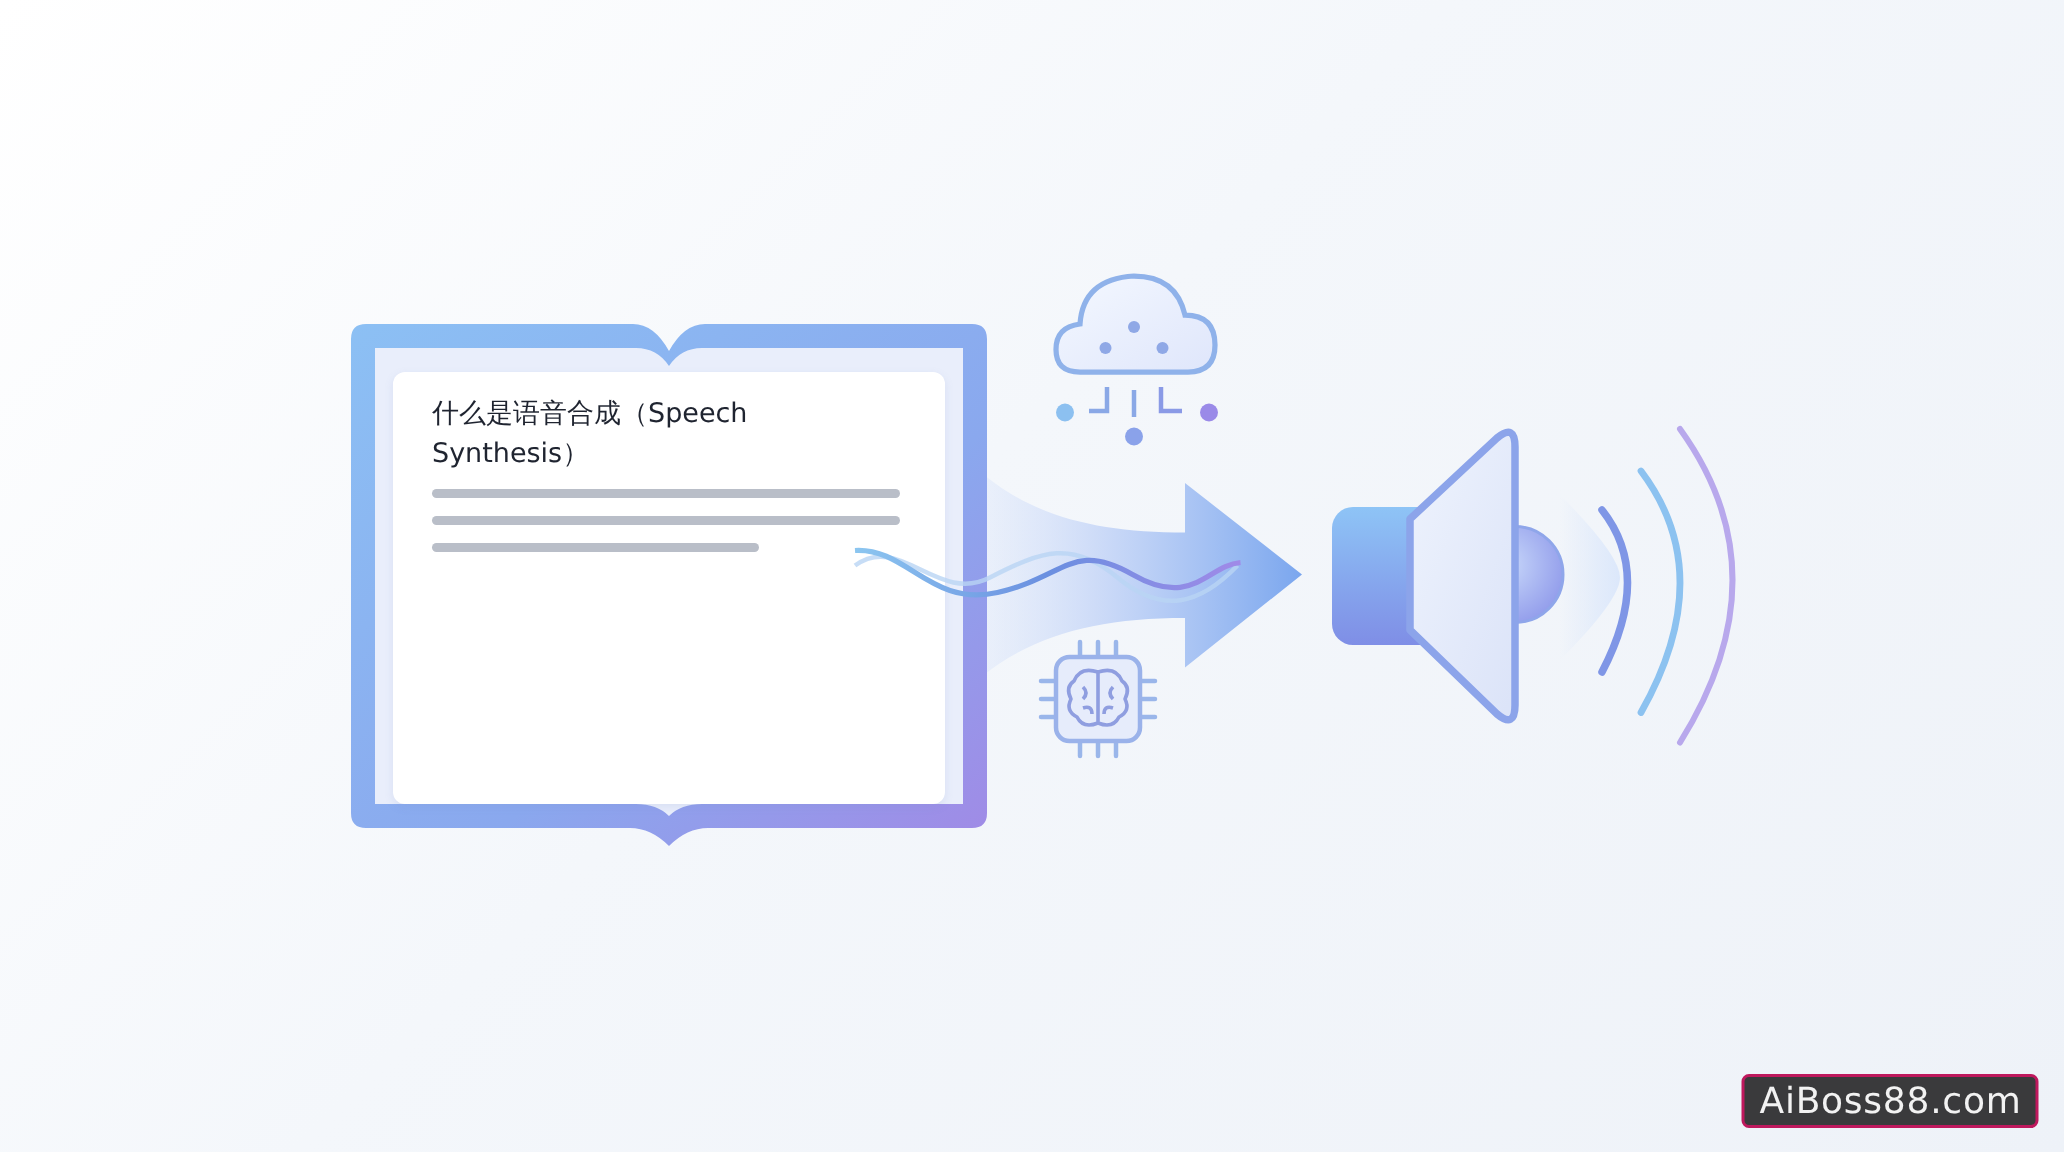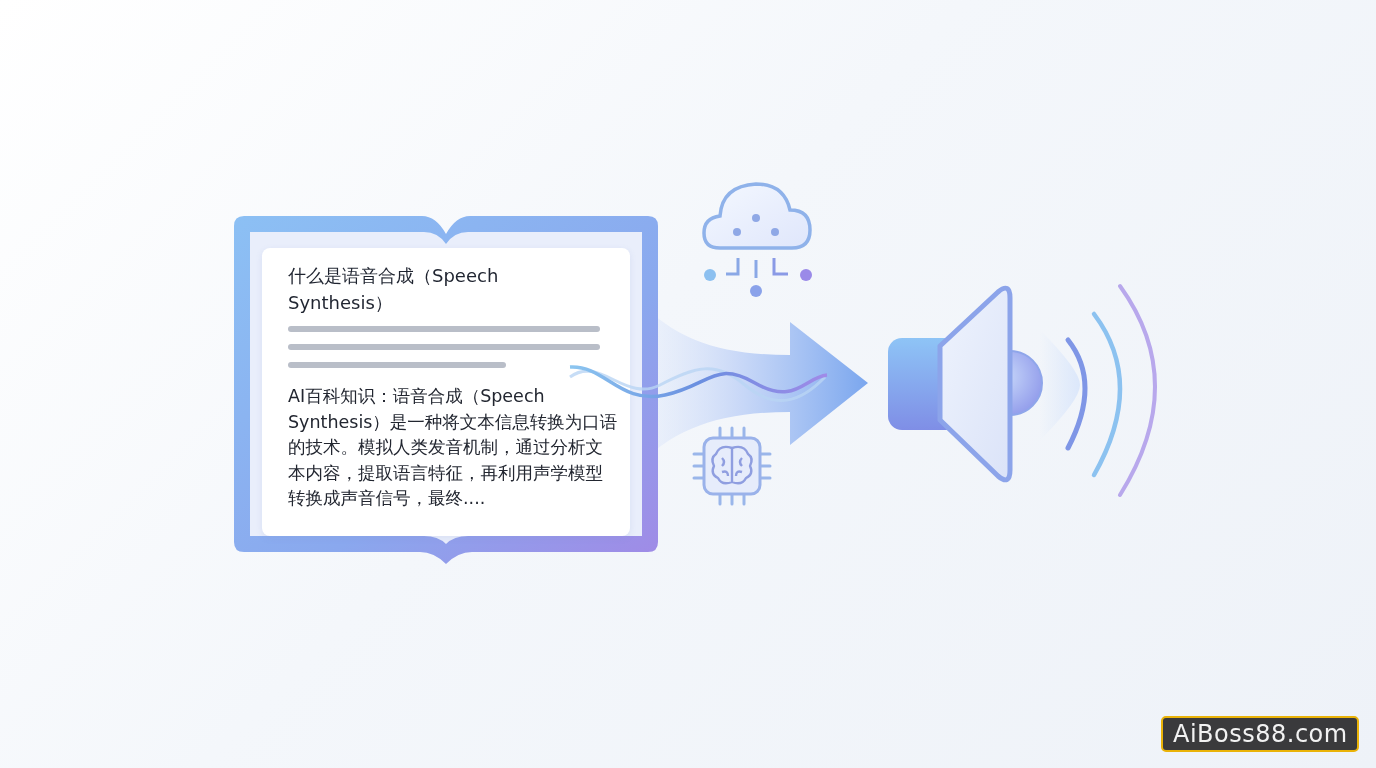--- a/index.html
+++ b/index.html
@@ -21,21 +21,21 @@
     font-size:18px; line-height:27px; color:#1f2430;
   }
   .bar { position:absolute; left:26px; height:6px; border-radius:3px; background:#b9bec8; }
   .body-text {
     position:absolute; left:26px; top:136px; width:330px;
     font-size:17.5px; line-height:25.5px; color:#222630;
   }
   
   #wm {
     left:1161px; top:716px; width:198px; height:36px; box-sizing:border-box;
-    background:#3a3a3c; border:2px solid #eab308; border-radius:5px;
+    background:#3a3a3c; border:2px solid #be185d; border-radius:5px;
     display:flex; align-items:center; padding-left:10px;
   }
   #wm span.txt { color:#f2f2f2; font-size:24px; letter-spacing:0.5px; font-family:"DejaVu Sans", sans-serif; }
   #wm span.sq { width:9px; height:9px; background:#8a5cf0; border-radius:2px; margin-left:10px; display:inline-block; }
 </style>
 </head>
 <body>
 
 <svg class="abs" style="left:560px;top:300px" width="330" height="170" viewBox="0 0 330 170">
   <defs>
@@ -58,21 +58,20 @@
       </linearGradient>
     </defs>
     <path d="M12 2 H190 Q204 2 214 20 Q224 2 238 2 H416 Q426 2 426 12 V328 Q426 338 416 338 H240 Q226 338 214 350 Q202 338 188 338 H12 Q2 338 2 328 V12 Q2 2 12 2 Z" fill="url(#bookG)"></path>
     <path d="M18 18 H192 Q206 18 214 30 Q222 18 236 18 H410 V322 H236 Q222 322 214 330 Q206 322 192 322 H18 Z" fill="#e9eefb"></path>
   </svg>
   <div class="card">
     <div class="title">什么是语音合成（Speech Synthesis）</div>
     <div class="bar" style="top:78px;width:312px"></div>
     <div class="bar" style="top:96px;width:312px"></div>
     <div class="bar" style="top:114px;width:218px"></div>
-    <div class="body-text">AI百科知识：语音合成（Speech Synthesis）是一种将文本信息转换为口语的技术。模拟人类发音机制，通过分析文本内容，提取语言特征，再利用声学模型转换成声音信号，最终....</div>
   </div>
 </div>
 
 <svg class="abs" style="left:565px;top:355px" width="280" height="60" viewBox="0 0 280 60">
   <defs>
     <linearGradient id="wvG" x1="0" y1="0" x2="1" y2="0">
       <stop offset="0" stop-color="#8cc6f0"></stop>
       <stop offset="0.5" stop-color="#6a8fe0"></stop>
       <stop offset="1" stop-color="#a08ae8"></stop>
     </linearGradient>

